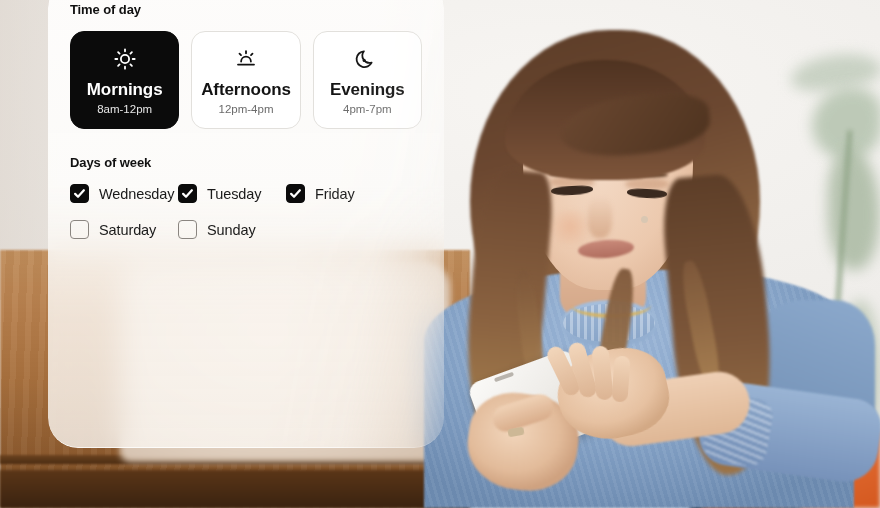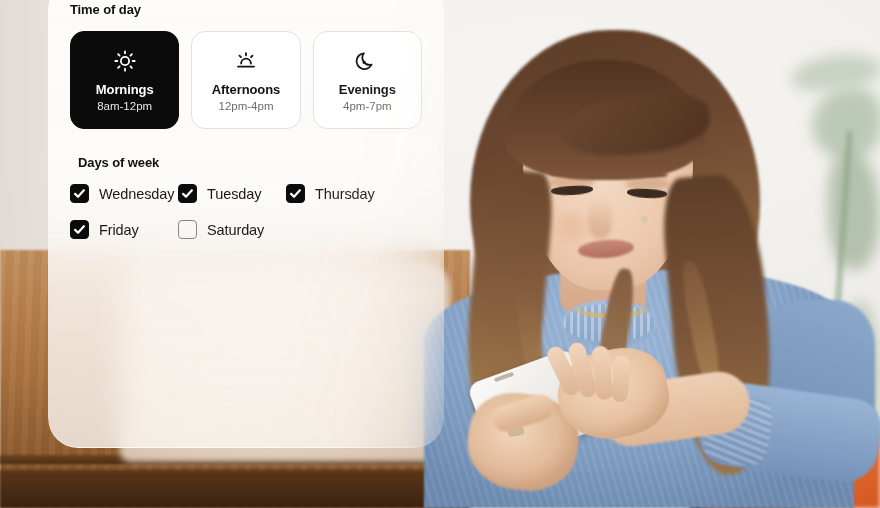--- a/index.html
+++ b/index.html
@@ -285,35 +285,35 @@
   .q-title {
     margin-top:54px;
     font-size:22px; line-height:1.22; font-weight:400; color:#1b1b1b;
     letter-spacing:-.2px; max-width:340px;
   }
 
   .section-label {
     font-size:13px; font-weight:700; color:#111; letter-spacing:-.1px;
   }
   .label-time { margin-top:24px; }
-  .label-days { margin-top:26px;margin-left:8px; }
+  .label-days { margin-top:26px; }
 
   .tod-row { display:flex; gap:12px; margin-top:14px; }
   .tod-card {
     width:112px; height:98px; border-radius:14px;
     display:flex; flex-direction:column; align-items:center; justify-content:center;
     background:rgba(255,255,255,.92);
     border:1px solid #e2e0dc;
     cursor:pointer;
   }
   .tod-card.selected {
     background:#0b0b0b; border-color:#0b0b0b; color:#fff;
   }
   .tod-icon { height:26px; display:flex; align-items:center; justify-content:center; margin-bottom:8px; }
-  .tod-name { font-size:13px; font-weight:700; color:#131313; letter-spacing:-.1px; }
+  .tod-name { font-size:17px; font-weight:700; color:#131313; letter-spacing:-.1px; }
   .tod-time { font-size:11.5px; color:#6b6b6b; margin-top:3px; }
   .tod-card.selected .tod-name { color:#fff; }
   .tod-card.selected .tod-time { color:#e6e6e6; }
 
   .days-grid {
     margin-top:14px;
     display:grid; grid-template-columns:108px 108px auto; row-gap:17px;
   }
   .day-item { display:flex; align-items:center; gap:10px; cursor:pointer; }
   .cbox {
@@ -450,38 +450,34 @@
 
     <label class="day-item">
       <span class="cbox checked">
         <svg width="13" height="13" viewBox="0 0 14 14" fill="none" stroke="#ffffff" stroke-width="2.4" stroke-linecap="round" stroke-linejoin="round">
           <path d="M2.3 7.4l3.1 3.1 6.3-7"></path>
         </svg>
       </span>
       <span class="day-label">Tuesday</span>
     </label>
 
+
     <label class="day-item">
       <span class="cbox checked">
         <svg width="13" height="13" viewBox="0 0 14 14" fill="none" stroke="#ffffff" stroke-width="2.4" stroke-linecap="round" stroke-linejoin="round">
           <path d="M2.3 7.4l3.1 3.1 6.3-7"></path>
         </svg>
       </span>
-      <span class="day-label">Thursday</span>
-    </label>
-
-    <label class="day-item">
-      <span class="cbox checked">
-        <svg width="13" height="13" viewBox="0 0 14 14" fill="none" stroke="#ffffff" stroke-width="2.4" stroke-linecap="round" stroke-linejoin="round">
-          <path d="M2.3 7.4l3.1 3.1 6.3-7"></path>
-        </svg>
-      </span>
       <span class="day-label">Friday</span>
     </label>
 
     <label class="day-item">
       <span class="cbox"></span>
       <span class="day-label">Saturday</span>
     </label>
 
+    <label class="day-item">
+      <span class="cbox"></span>
+      <span class="day-label">Sunday</span>
+    </label>
 
   </div>
 </div>
 
 </body></html>

